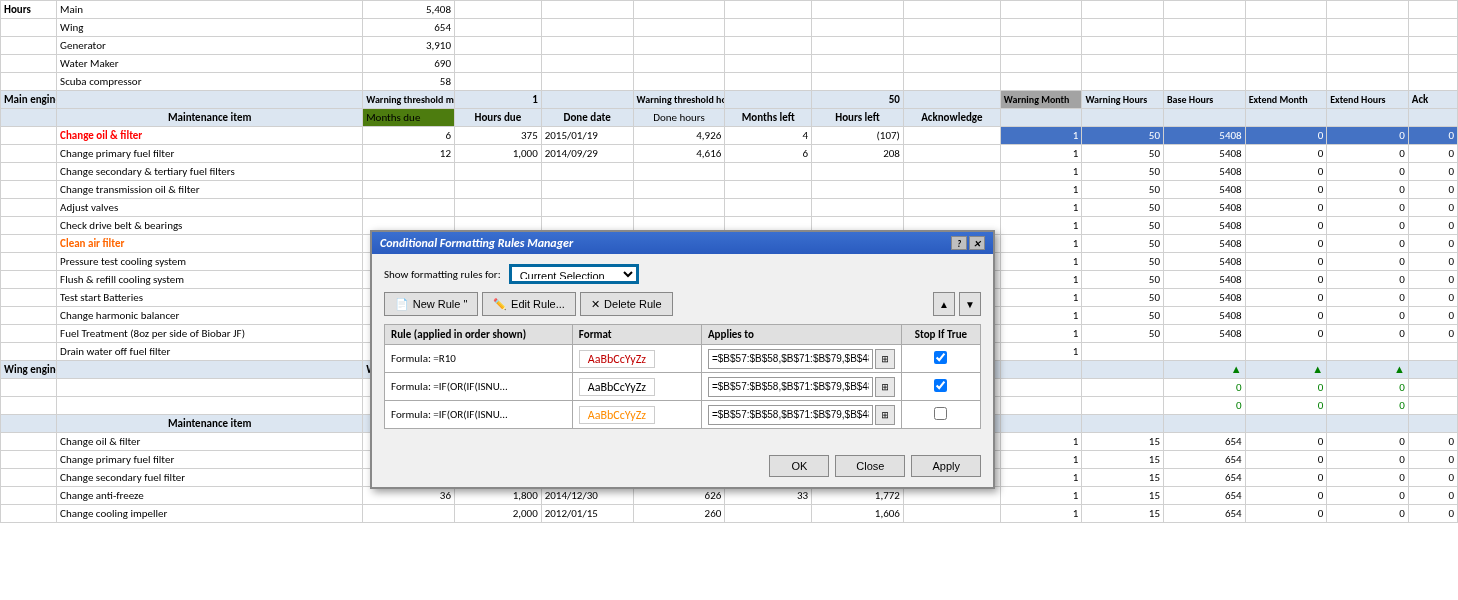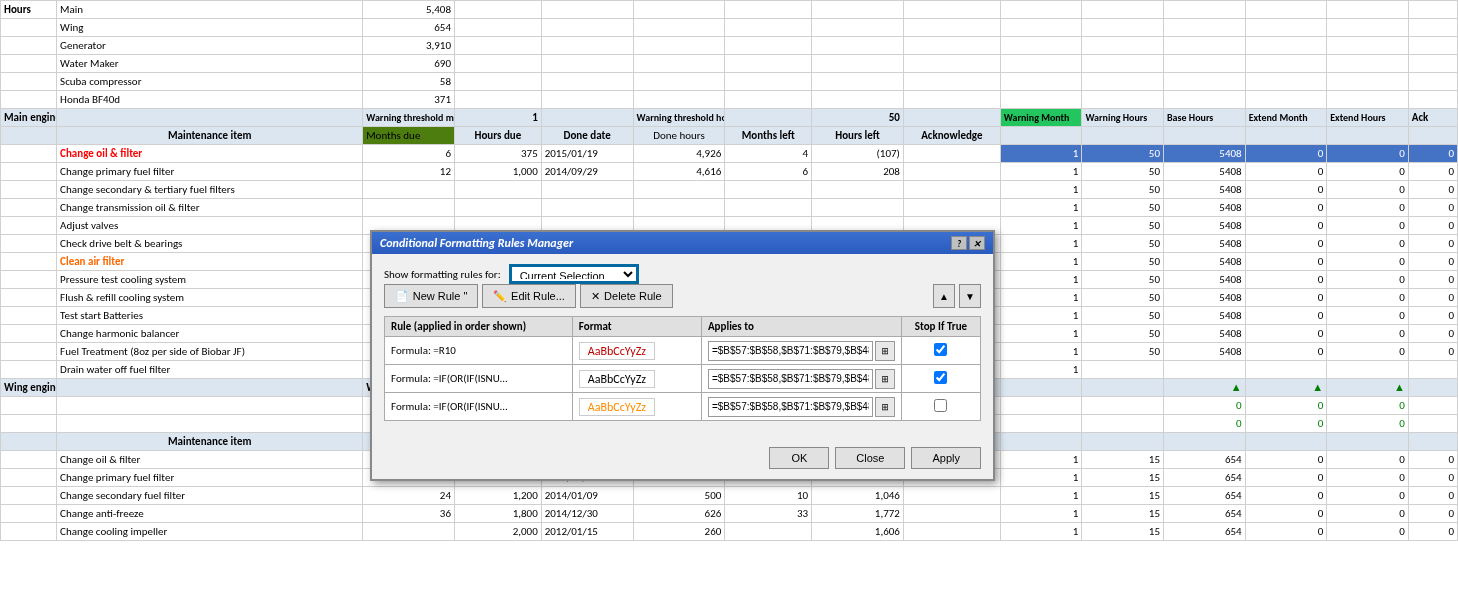--- a/index.html
+++ b/index.html
@@ -112,21 +112,21 @@
     }
 
     .dialog-body {
       padding: 10px 12px;
     }
 
     .show-rules-row {
       display: flex;
       align-items: center;
       gap: 8px;
-      margin-bottom: 0;
+      margin-bottom: 8px;
     }
 
     .show-rules-label {
       font-size: 11px;
     }
 
     .dropdown-select {
       padding: 2px 4px;
       font-size: 11px;
       border: 3px solid #0369a1;
@@ -371,49 +371,32 @@
           <td></td>
           <td></td>
           <td></td>
           <td></td>
           <td></td>
           <td></td>
           <td></td>
           <td></td>
           <td></td>
       </tr>
-      <tr>
-        <td></td>
-        <td>Honda BF40d</td>
-        <td class="num">371</td>
-        <td></td>
-          <td></td>
-          <td></td>
-          <td></td>
-          <td></td>
-          <td></td>
-          <td></td>
-          <td></td>
-          <td></td>
-          <td></td>
-          <td></td>
-          <td></td>
-      </tr>
 
       <tr class="section-header">
         <td style="font-weight:bold;background:#dce6f1">Main engine</td>
         <td style="background:#dce6f1"></td>
         <td style="font-size:10px;background:#dce6f1">Warning threshold months</td>
         <td class="num" style="background:#dce6f1">1</td>
         <td style="background:#dce6f1"></td>
         <td style="font-size:10px;background:#dce6f1">Warning threshold hours</td>
         <td style="background:#dce6f1"></td>
         <td class="num" style="background:#dce6f1">50</td>
         <td style="background:#dce6f1"></td>
-        <td style="background:#22c55e;font-size:10px">Warning Month</td>
+        <td style="background:#a3a3a3;font-size:10px">Warning Month</td>
         <td style="background:#dce6f1;font-size:10px">Warning Hours</td>
         <td style="background:#dce6f1;font-size:10px">Base Hours</td>
         <td style="background:#dce6f1;font-size:10px">Extend Month</td>
         <td style="background:#dce6f1;font-size:10px">Extend Hours</td>
         <td style="background:#dce6f1;font-size:11px">Ack</td>
       </tr>
 
       <tr class="header-row">
         <td style="background:#dce6f1"></td>
         <td style="background:#dce6f1;font-weight:bold">Maintenance item</td>

